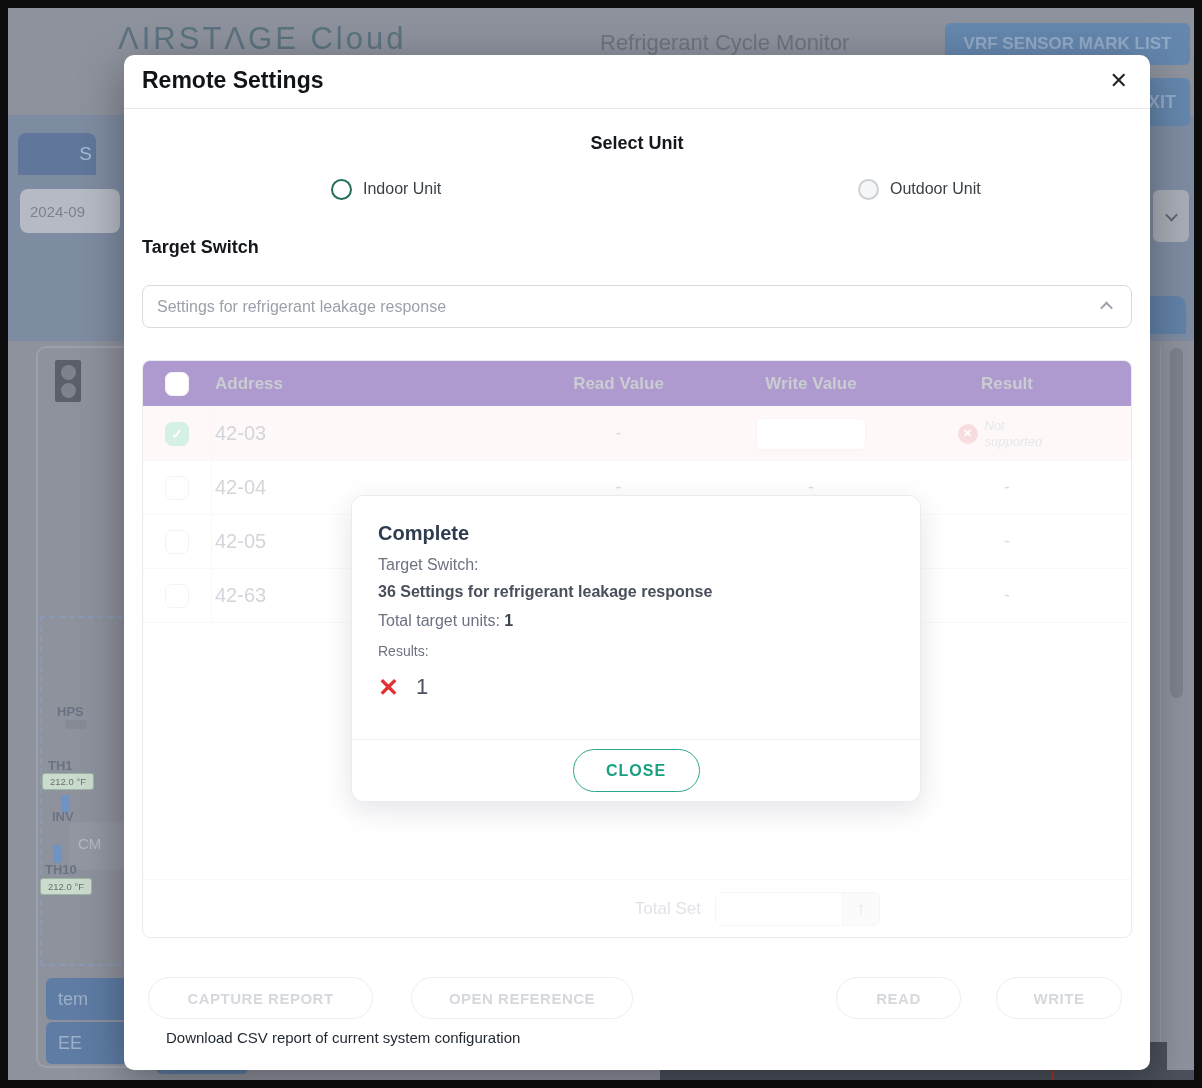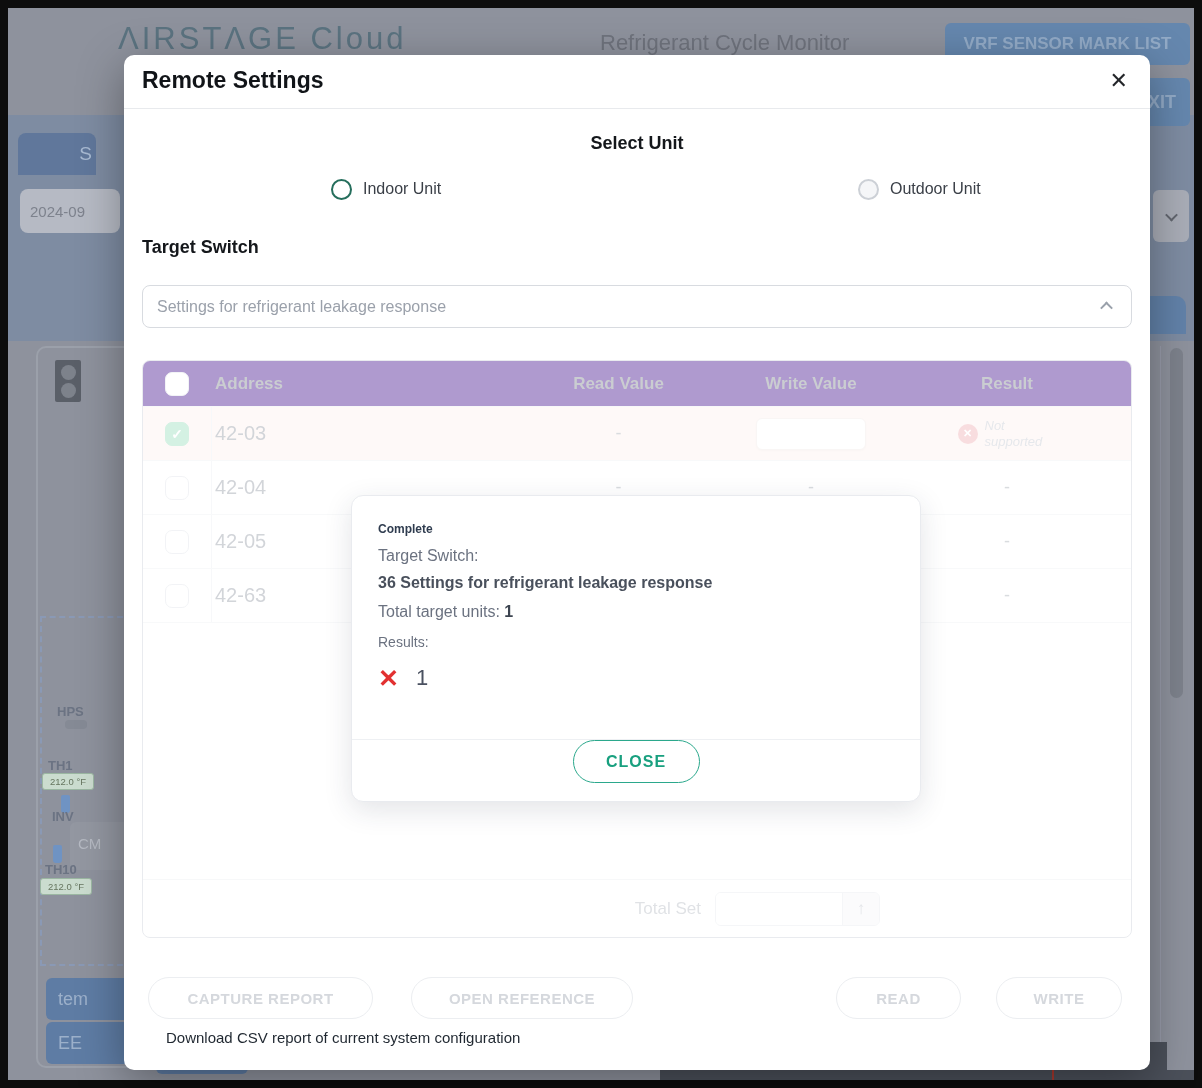--- a/index.html
+++ b/index.html
@@ -131,31 +131,31 @@
   .bulk-arrow-btn { width:37px; height:100%; background:#f5f6f8; border:none; border-left:1px solid #e9ebef;
                     color:#c3c7ce; font-size:17px; cursor:pointer; }
 
   
   .complete-dialog {
     position:absolute; left:227px; top:440px; width:570px; height:307px;
     background:#fff; border:1px solid #e9ebef; border-radius:12px;
     box-shadow:0 8px 28px rgba(40,50,70,0.13); z-index:5;
   }
   .cd-body { padding:26px 26px 0 26px; }
-  .cd-title { font-size:12px; font-weight:bold; color:#2f3c4f; }
+  .cd-title { font-size:20px; font-weight:bold; color:#2f3c4f; }
   .cd-ts-label { font-size:16px; color:#6b7280; margin-top:11px; }
   .cd-ts-value { font-size:16px; font-weight:bold; color:#49505c; margin-top:9px; }
   .cd-units { font-size:16px; color:#6b7280; margin-top:11px; }
   .cd-units b { color:#3c4450; }
   .cd-results-label { font-size:14px; color:#6b7280; margin-top:13px; }
   .cd-error-row { display:flex; align-items:center; margin-top:15px; gap:17px; }
   .cd-x { font-size:25px; font-weight:bold; color:#e23131; line-height:1; }
   .cd-count { font-size:22px; color:#4a5160; }
   .cd-footer { position:absolute; left:0; bottom:0; width:100%; height:62px; border-top:1px solid #eef0f3;
-               display:flex; align-items:flex-start; justify-content:center; }
+               display:flex; align-items:center; justify-content:center; }
   .close-btn { width:127px; height:43px; border-radius:22px; border:1.5px solid #2ba88c; background:#fff;
                color:#19a07f; font-weight:bold; font-size:16px; letter-spacing:1px; cursor:pointer; font-family:inherit; }
 
   
   .pill-btn { position:absolute; top:922px; height:42px; border-radius:21px; border:1px solid #eceef1; background:#fff;
               color:#d5d8dd; font-weight:bold; font-size:15px; letter-spacing:0.5px; font-family:inherit; }
   .pill-capture { left:24px; width:225px; }
   .pill-reference { left:287px; width:222px; }
   .pill-read { left:712px; width:125px; }
   .pill-write { left:872px; width:126px; }

